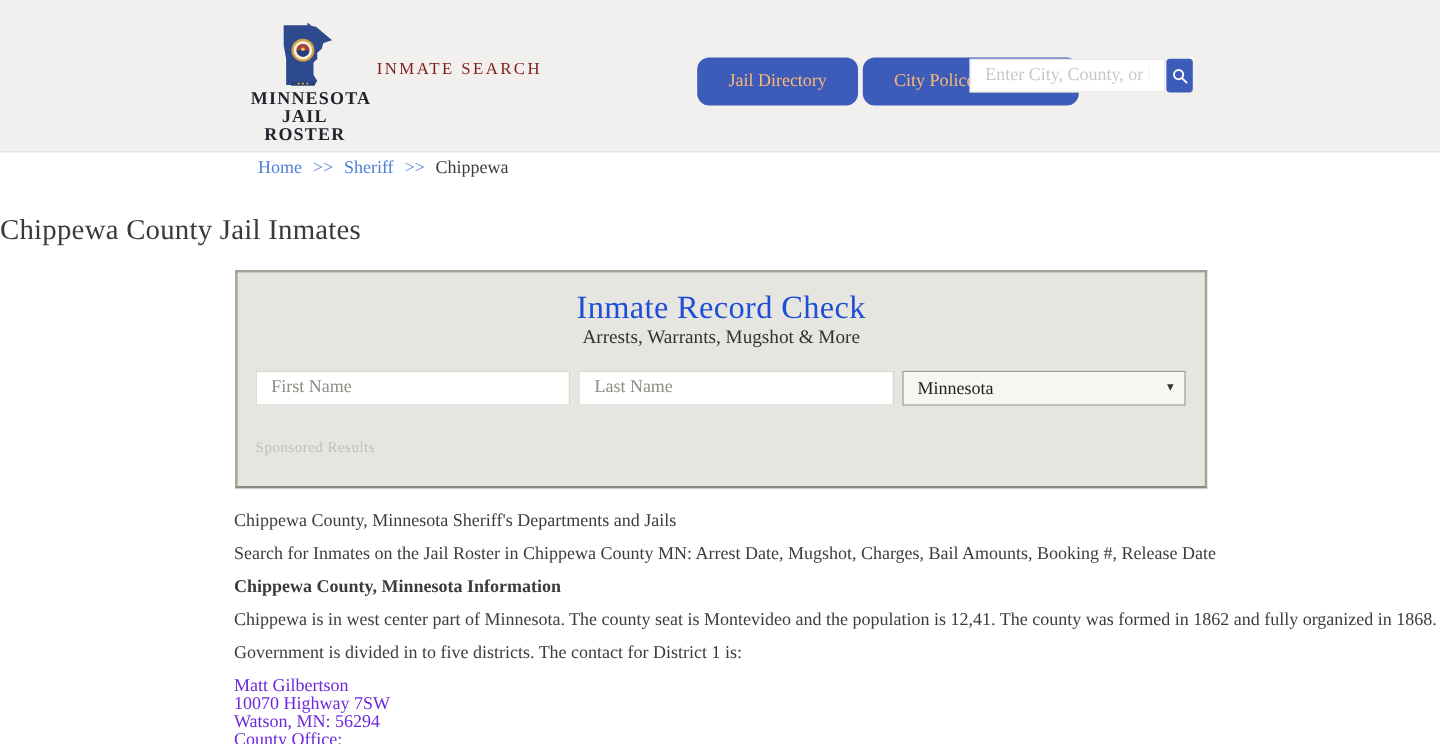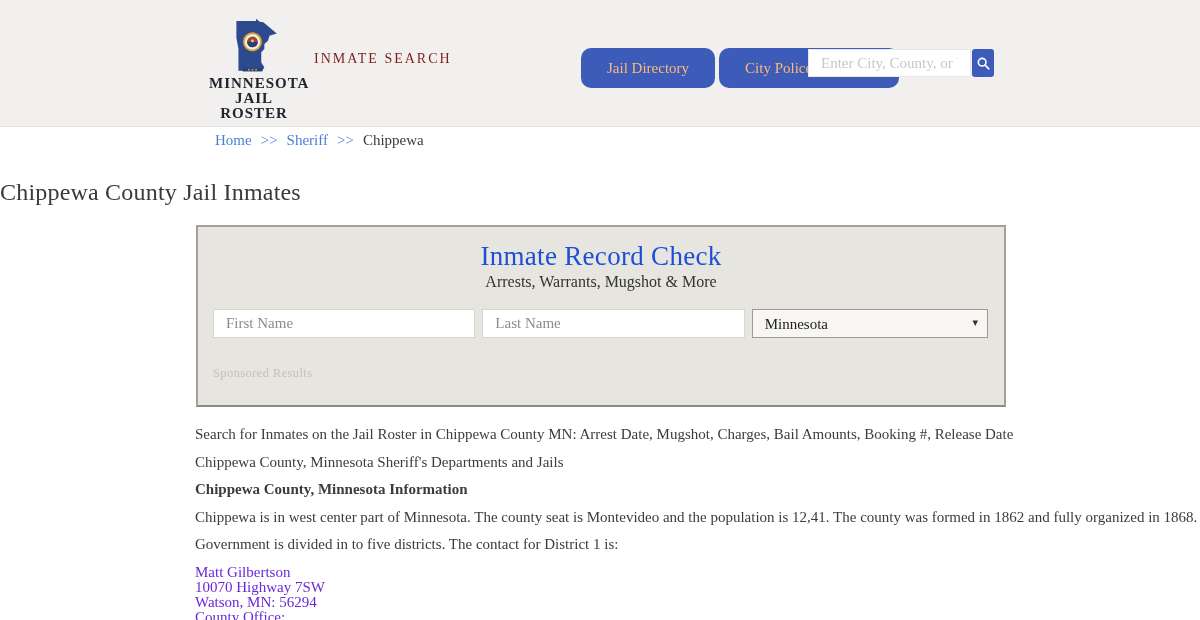--- a/index.html
+++ b/index.html
@@ -112,22 +112,22 @@
           <option>Minnesota</option>
         </select>
         <span class="select-chevron">▾</span>
       </div>
     </div>
 
     <div class="sponsored">Sponsored Results</div>
   </div>
 
   <div class="content">
+    <p>Chippewa County, Minnesota Sheriff's Departments and Jails</p>
     <p>Search for Inmates on the Jail Roster in Chippewa County MN: Arrest Date, Mugshot, Charges, Bail Amounts, Booking #, Release Date</p>
-    <p>Chippewa County, Minnesota Sheriff's Departments and Jails</p>
     <p class="bold">Chippewa County, Minnesota Information</p>
     <p>Chippewa is in west center part of Minnesota. The county seat is Montevideo and the population is 12,41. The county was formed in 1862 and fully organized in 1868.</p>
     <p>Government is divided in to five districts. The contact for District 1 is:</p>
     <div class="address">
       <div>Matt Gilbertson</div>
       <div>10070 Highway 7SW</div>
       <div>Watson, MN: 56294</div>
       <div>County Office:</div>
     </div>
   </div>

